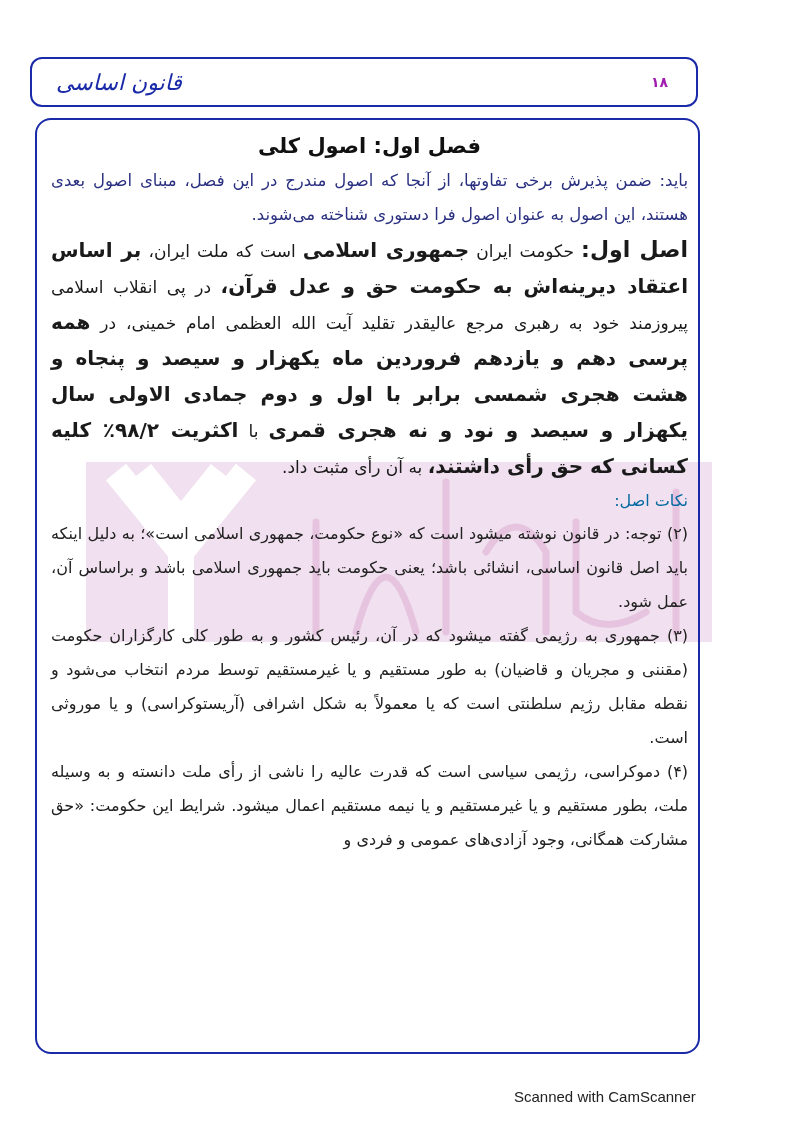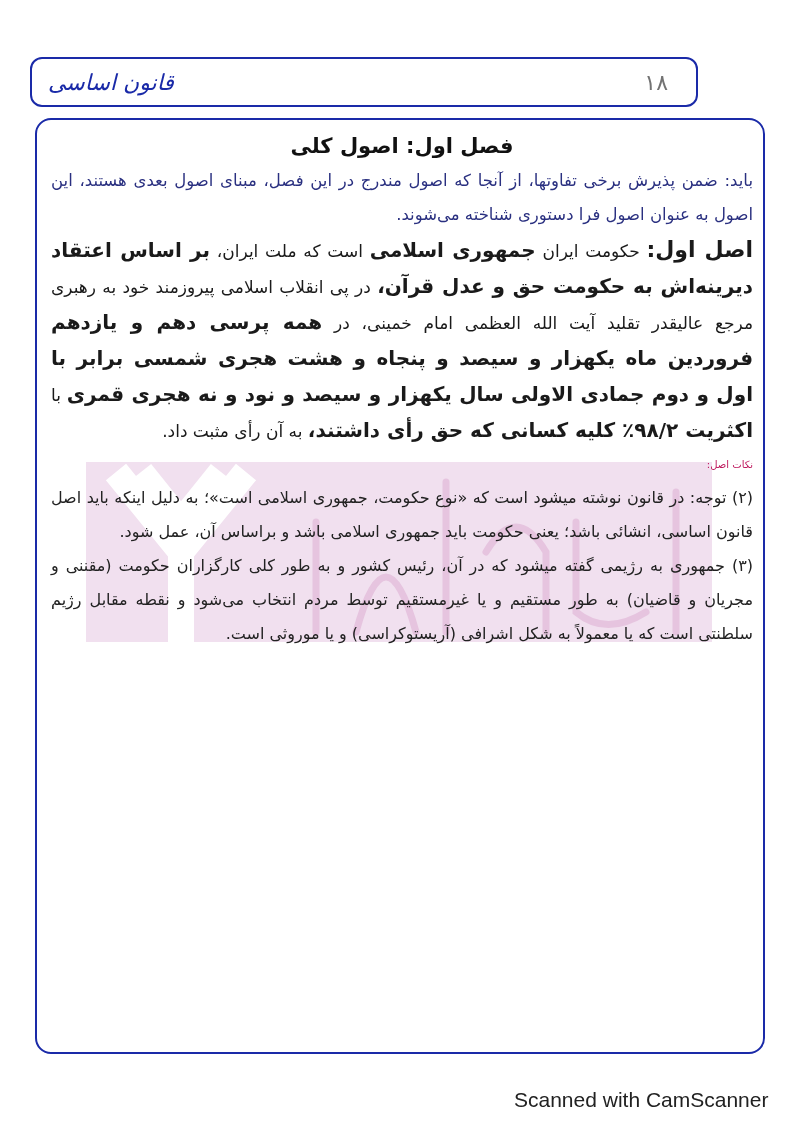--- a/index.html
+++ b/index.html
@@ -3,33 +3,33 @@
   <meta charset="utf-8">
   <style>
     * { box-sizing: border-box; margin: 0; padding: 0; }
     html, body { width: 793px; height: 1122px; background: #ffffff; overflow: hidden; }
     body { position: relative; font-family: "DejaVu Sans", sans-serif; color: #1a1a1a; }
 
     .page-header {
       position: absolute; left: 30px; top: 57px; width: 668px; height: 50px;
       border: 2.5px solid #1a2aa8; border-radius: 12px;
       display: flex; align-items: center; justify-content: space-between;
-      padding: 0 28px 0 16px;
+      padding: 0 28px 0 24px;
       direction: ltr;
     }
     .header-title {
       font-family: "DejaVu Serif", serif; font-style: italic;
       font-size: 22px; color: #1a2aa8; direction: rtl;
     }
     .page-number {
-      font-family: "DejaVu Sans", sans-serif; font-size: 22px; color: #737373; direction: rtl;
+      font-family: "DejaVu Sans", sans-serif; font-size: 14px; color: #a21caf; direction: rtl; font-weight: bold;
     }
 
     .content-box {
-      position: absolute; left: 35px; top: 118px; width: 730px; height: 936px;
+      position: absolute; left: 35px; top: 118px; width: 665px; height: 936px;
       border: 2.5px solid #1a2aa8; border-radius: 16px;
       padding: 10px 10px 0 14px;
       direction: rtl; text-align: justify;
       overflow: hidden;
     }
 
     .watermark {
       position: absolute; left: 86px; top: 462px; width: 626px; height: 180px;
       background: #f1e0ef; z-index: 0;
     }
@@ -43,27 +43,27 @@
     }
     .note {
       font-size: 16.5px; line-height: 34px; color: #2a3080;
     }
     .note .lbl { color: #2a3080; }
     .article {
       font-size: 17px; line-height: 35px; color: #1a1a1a;
     }
     .article b { font-size: 20px; }
     .article .art-lbl { font-weight: bold; font-size: 22px; }
-    .points-title { font-size: 10px; line-height: 32px; color: #be185d; }
+    .points-title { font-size: 16px; line-height: 32px; color: #0369a1; }
     .point { font-size: 16px; line-height: 34px; color: #222; }
     .point .u { }
 
     .footer-scanner {
       position: absolute; left: 514px; top: 1088px;
-      font-family: "Liberation Sans", sans-serif; font-size: 21px; color: #222;
+      font-family: "Liberation Sans", sans-serif; font-size: 15px; color: #222;
       direction: ltr;
     }
   </style>
 </head>
 <body>
 
 <div class="page-header">
   <span class="header-title">قانون اساسی</span>
   <span class="page-number">۱۸</span>
 </div>
@@ -104,15 +104,19 @@
   <p class="point">
     <span>(۲)</span>
     <span>توجه: در قانون نوشته میشود است که «</span><span class="u">نوع</span><span> حکومت، جمهوری اسلامی است»؛ به دلیل اینکه باید اصل قانون اساسی، انشائی باشد؛ یعنی حکومت باید جمهوری اسلامی باشد و براساس آن، عمل شود.</span>
   </p>
 
   <p class="point">
     <span>(۳)</span>
     <span>جمهوری به رژیمی گفته میشود که در آن، رئیس کشور و به طور کلی کارگزاران حکومت (مقننی و مجریان و قاضیان) به طور مستقیم و یا غیرمستقیم توسط مردم انتخاب می‌شود و نقطه مقابل رژیم سلطنتی است که یا معمولاً به شکل اشرافی (آریستوکراسی) و یا موروثی است.</span>
   </p>
 
+  <p class="point">
+    <span>(۴)</span>
+    <span>دموکراسی، رژیمی سیاسی است که قدرت عالیه را ناشی از رأی ملت دانسته و به وسیله ملت، بطور مستقیم و یا غیرمستقیم و یا نیمه مستقیم اعمال میشود. شرایط این حکومت: «حق مشارکت همگانی، وجود آزادی‌های عمومی و فردی و</span>
+  </p>
 </div>
 
 <div class="footer-scanner">Scanned with CamScanner</div>
 
 </body></html>

